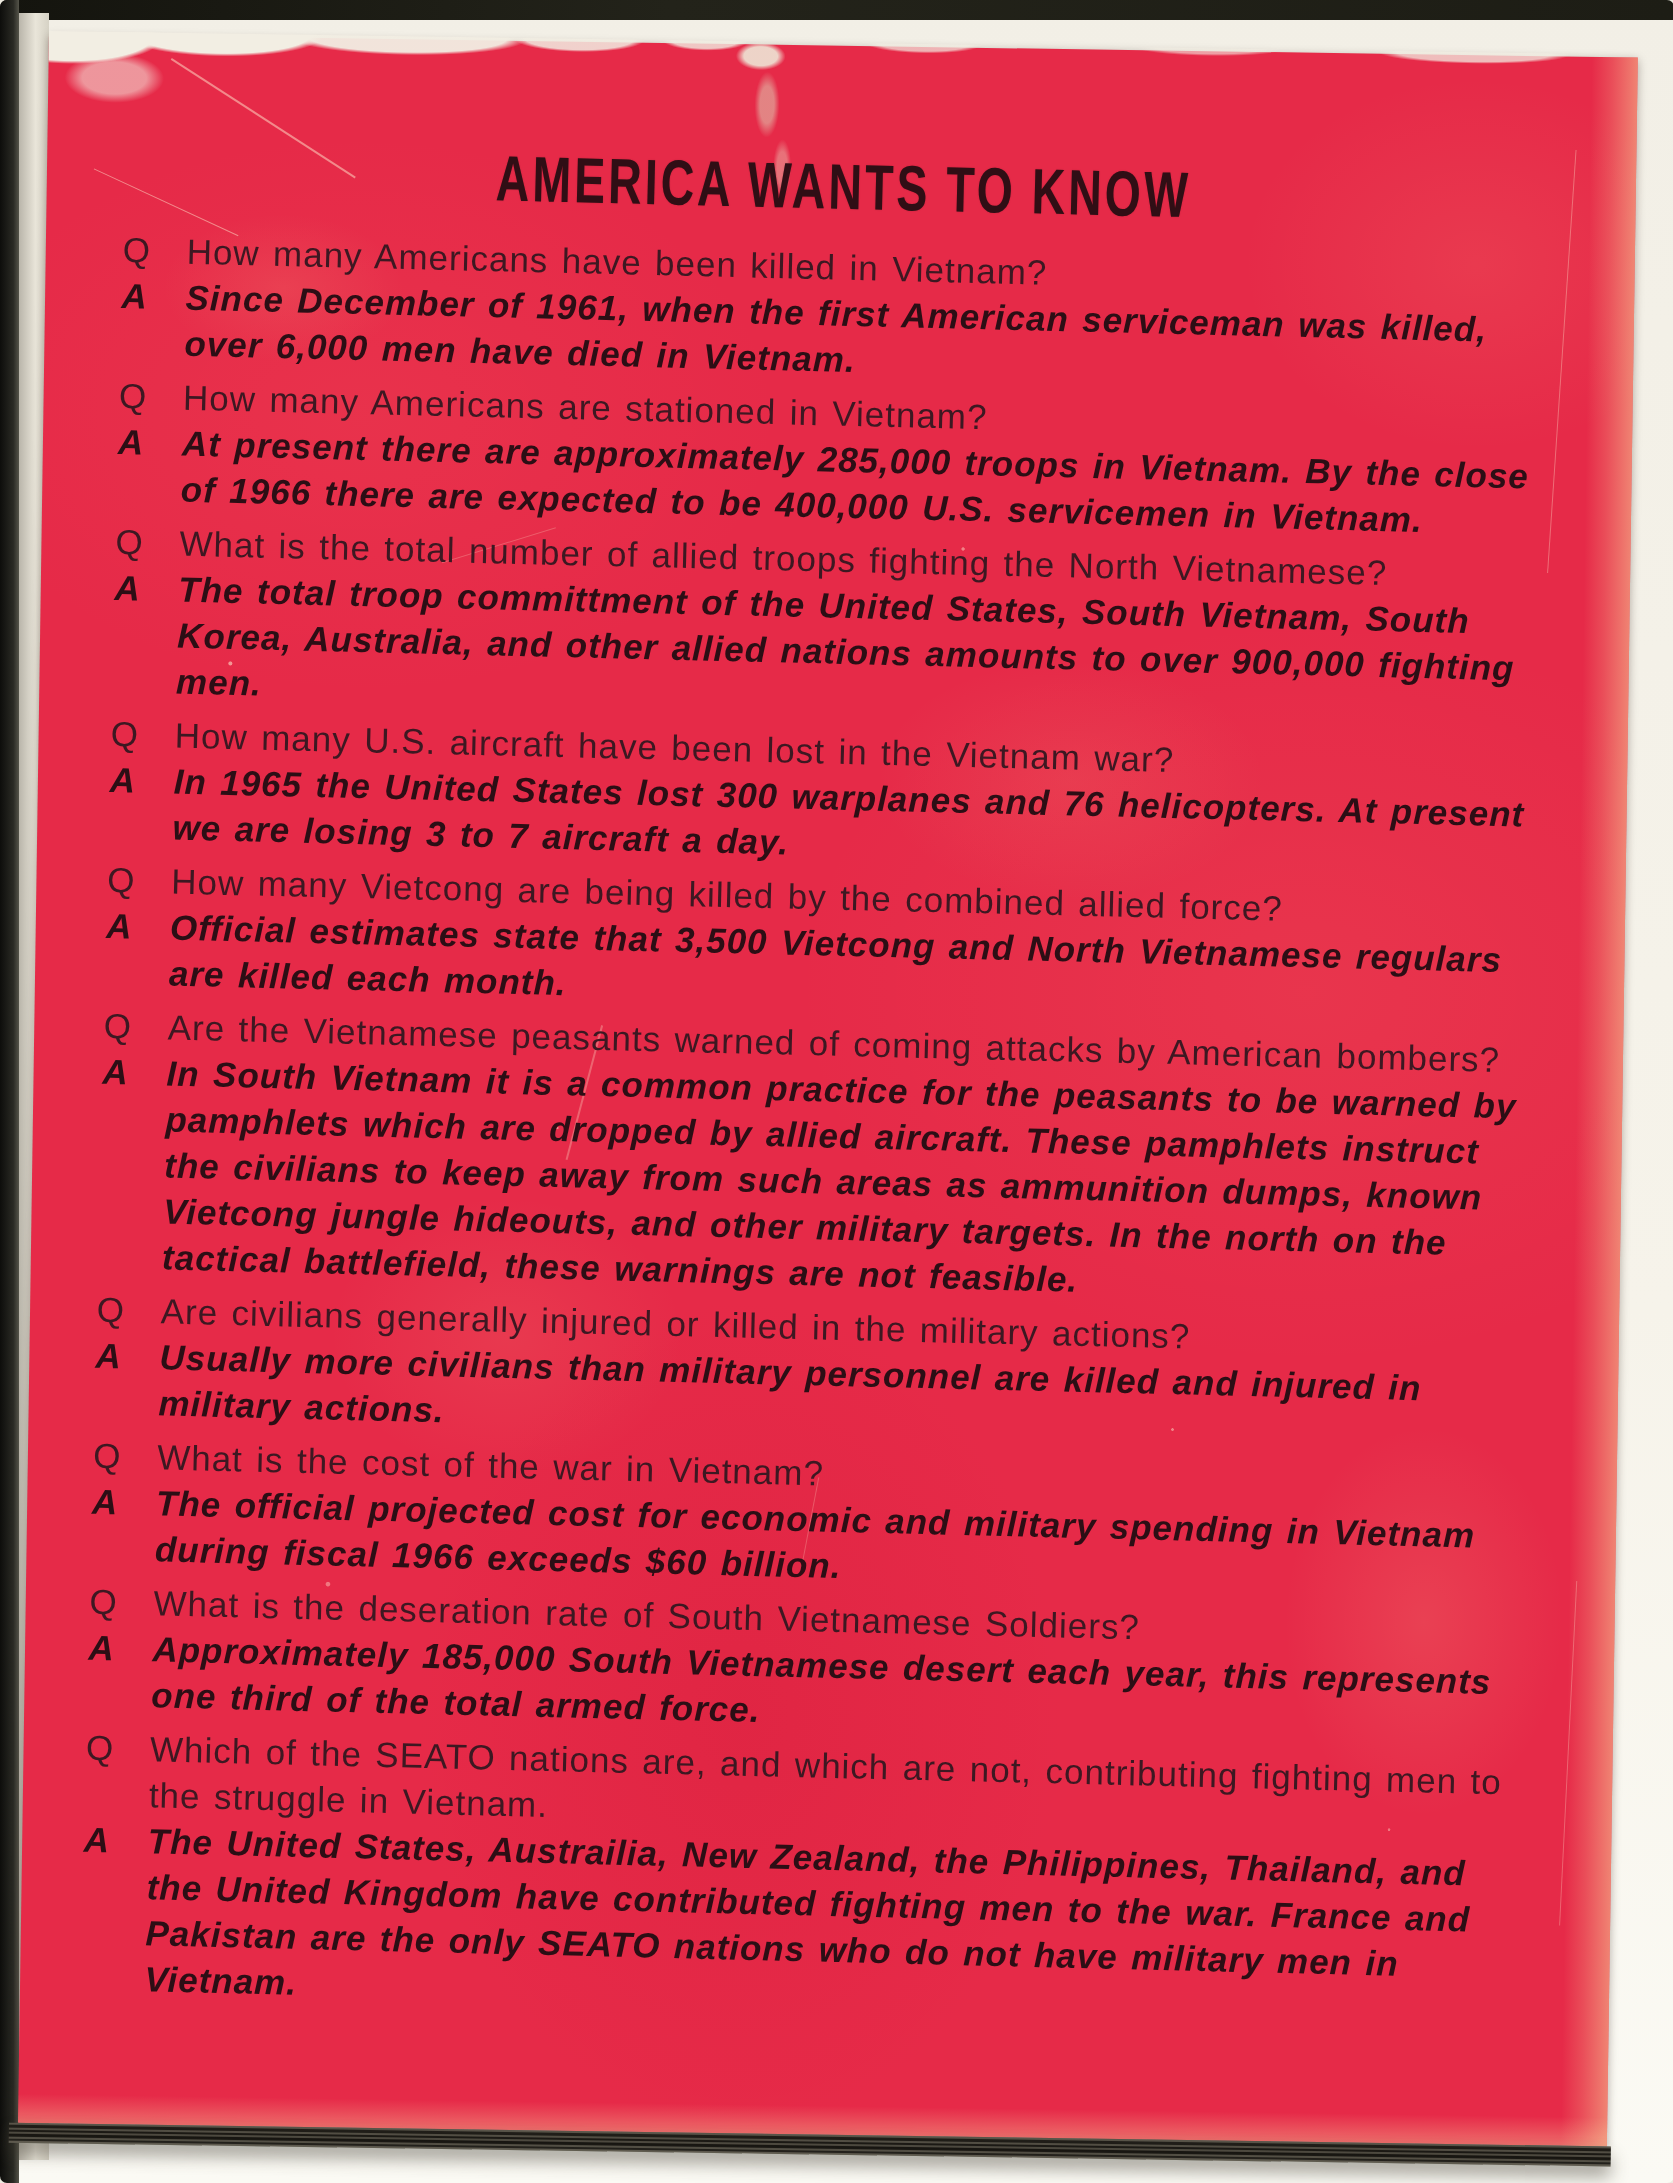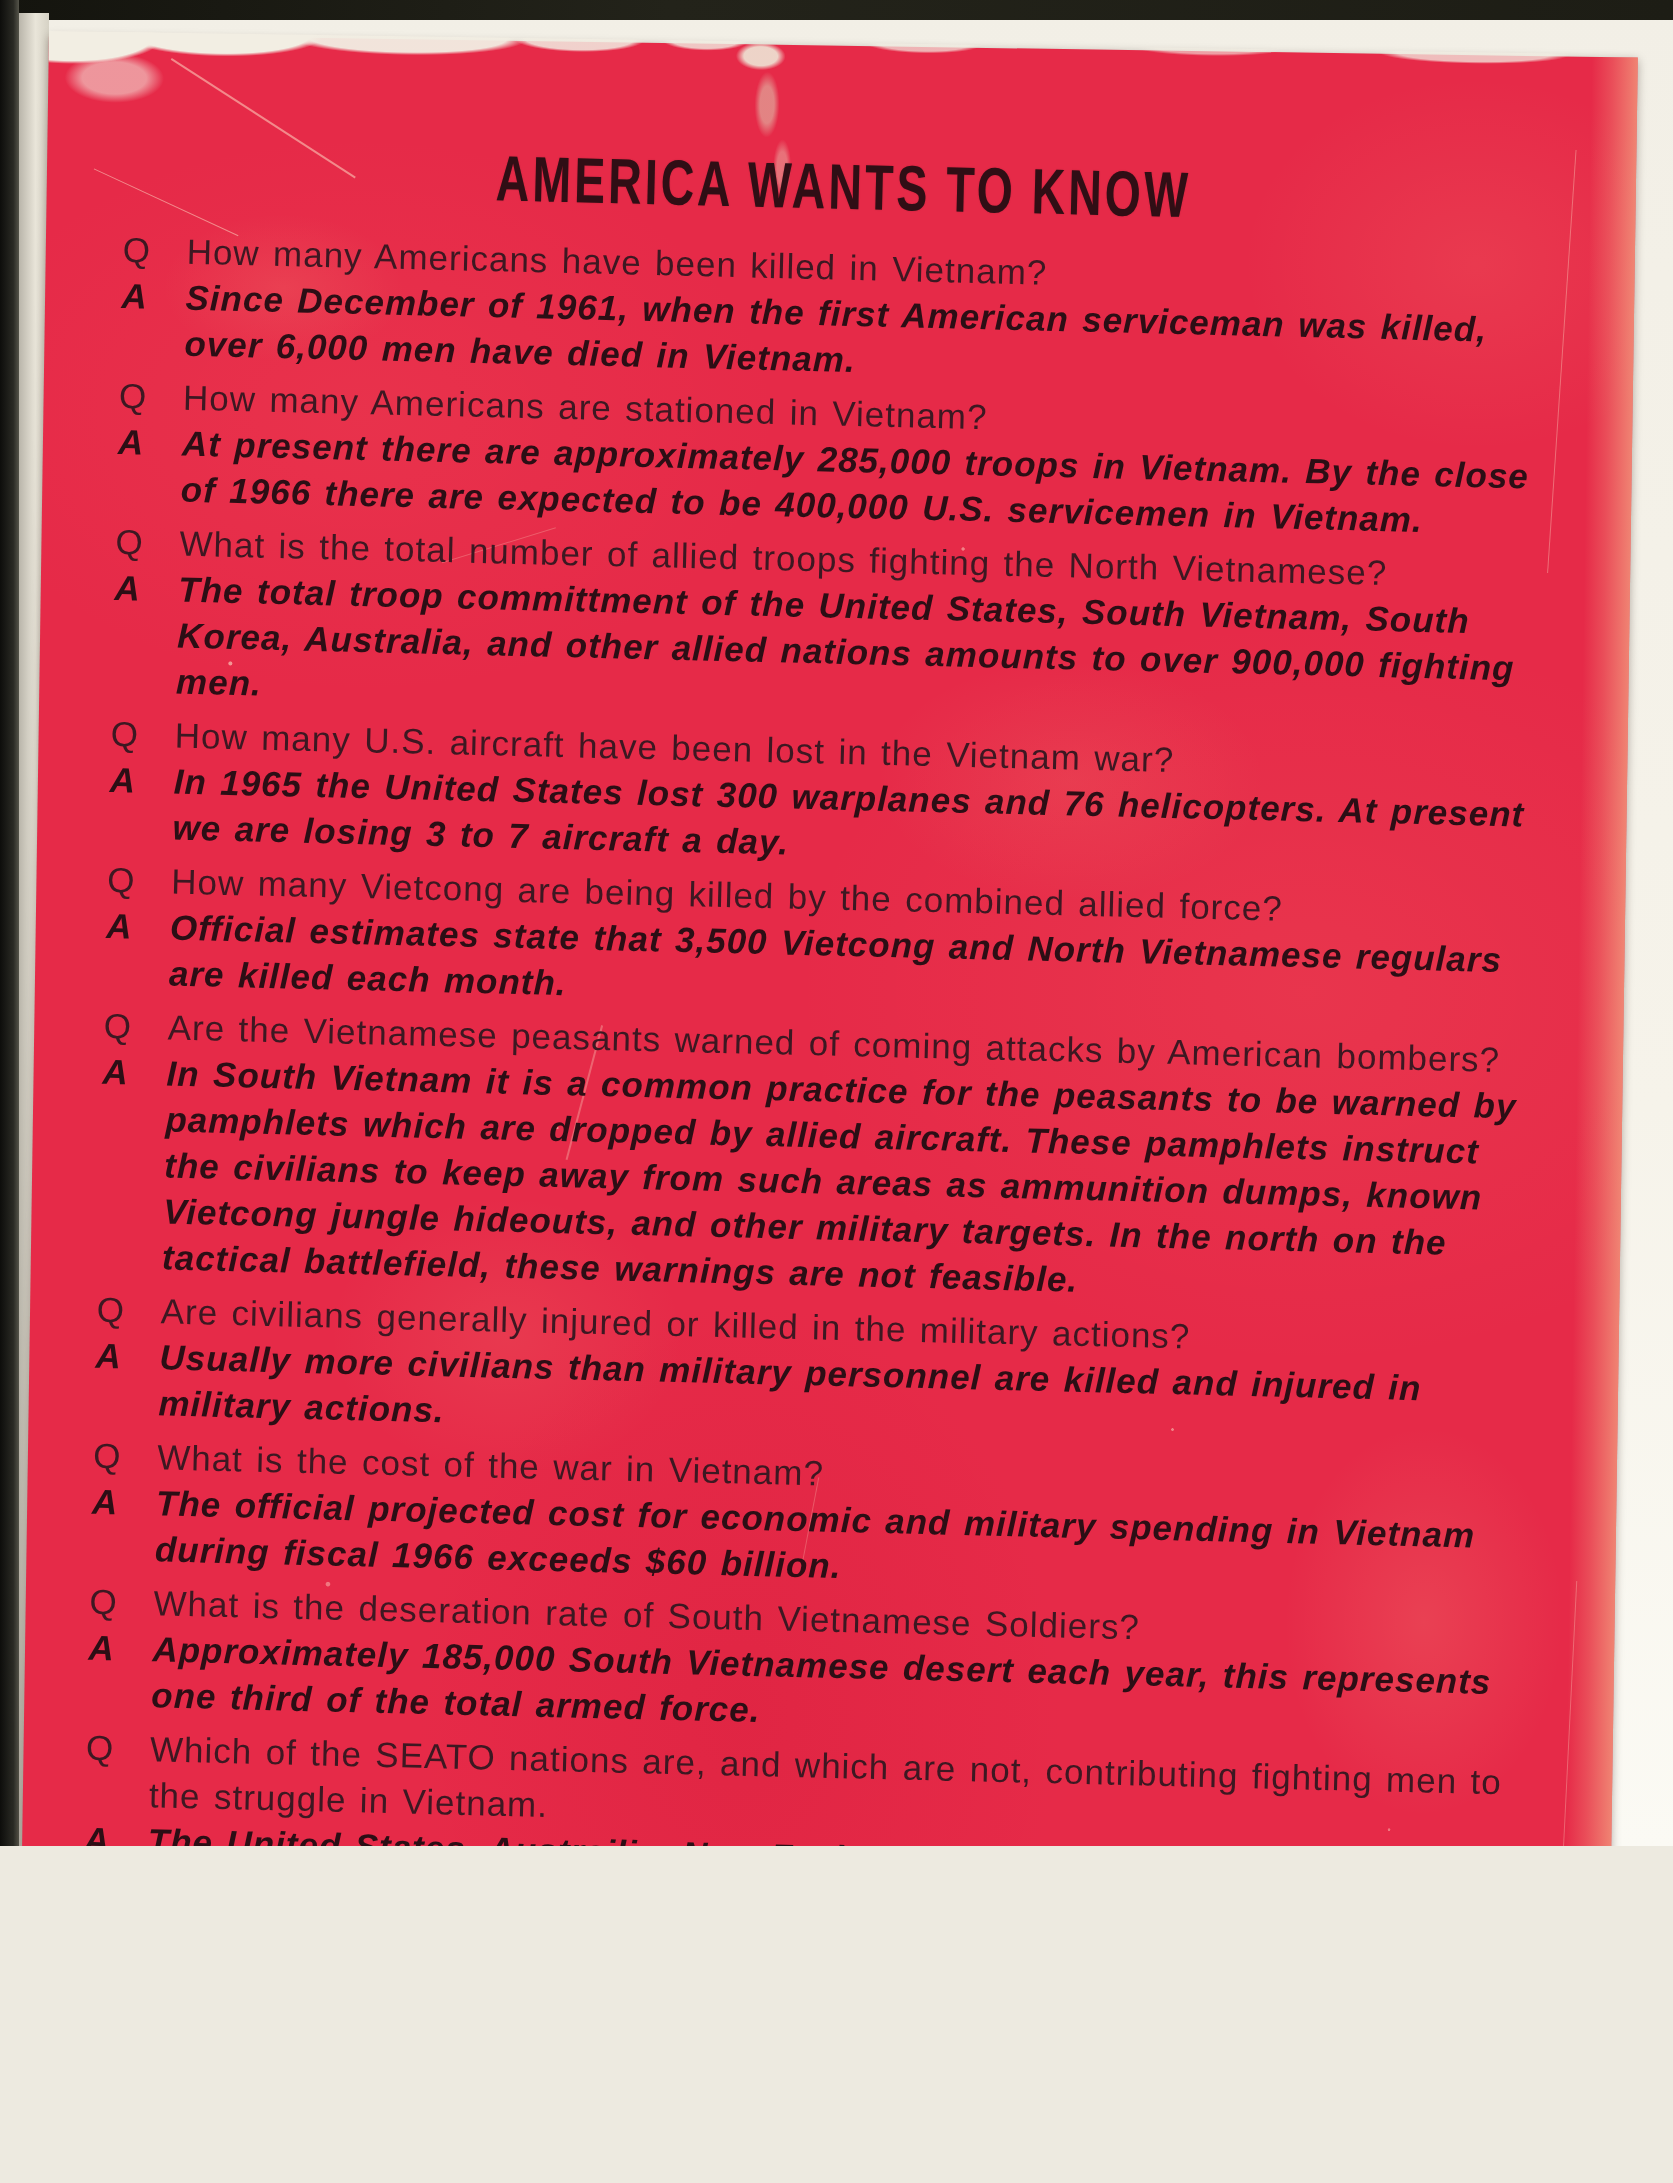--- a/index.html
+++ b/index.html
@@ -3,23 +3,24 @@
 <meta charset="utf-8">
 <style>
   html,body { margin:0; padding:0; }
   body {
     width:1674px; height:2183px;
     background:#edeae0;
     font-family:"Liberation Sans","DejaVu Sans",sans-serif;
     overflow:hidden;
   }
   #page {
-    position:relative; width:1674px; height:1846px;
+    position:relative; width:1674px; height:2183px;
     background:linear-gradient(to bottom,#f2efe6 0%,#f6f3ea 60%,#fbfaf4 100%);
     overflow:hidden;
+    border-radius:7px;
   }
   
   .scan-top {
     position:absolute; left:0; top:0; width:1674px; height:20px;
     background:linear-gradient(to right,#14140e,#23231a 40%,#1d1d15);
   }
   .scan-left {
     position:absolute; left:0; top:0; width:18.6px; height:2183px;
     background:linear-gradient(to right,#0d0d0b,#2a2a24 70%,#55544a);
   }

